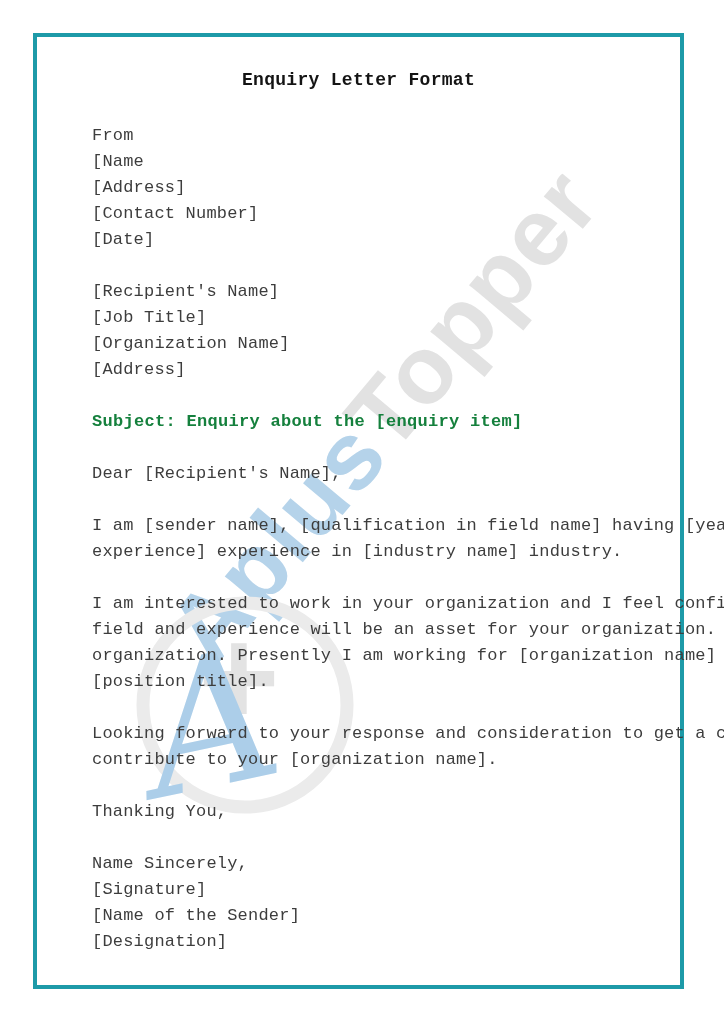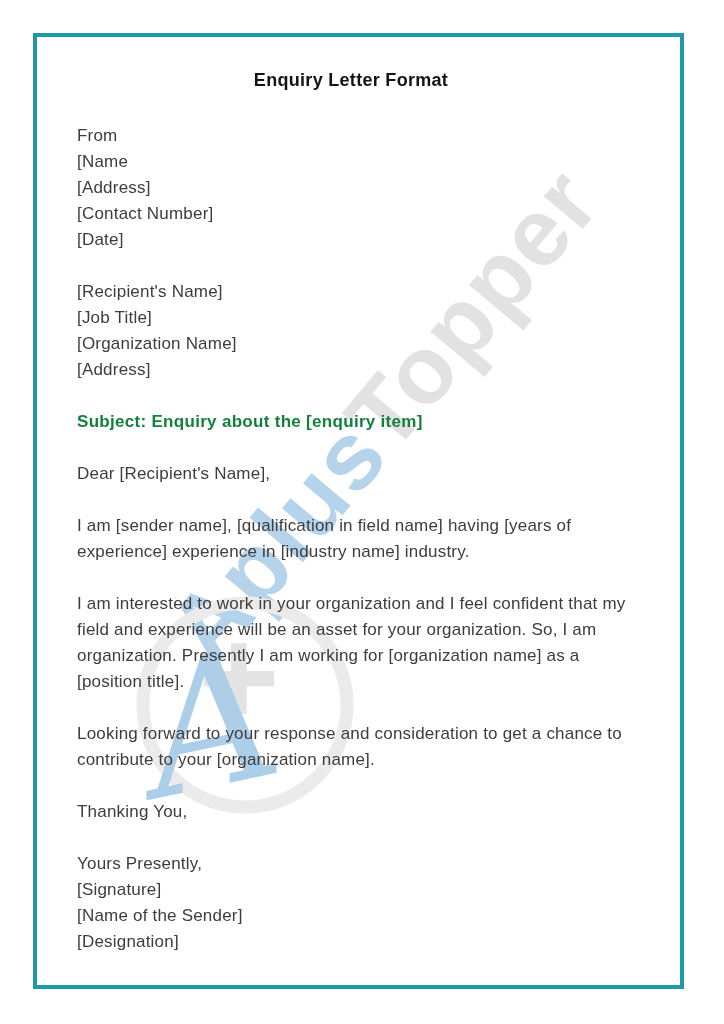--- a/index.html
+++ b/index.html
@@ -47,26 +47,27 @@
     top: 593px;
     z-index: 1;
   }
   
   .content {
     position: absolute;
     left: 37px;
     top: 37px;
     right: 44px;
     bottom: 39px;
-    padding: 30px 15px 0 0;
+    padding: 30px 15px 0 15px;
     z-index: 2;
     color: #3d3d3d;
     font-size: 17px;
     line-height: 26px;
     letter-spacing: 0.2px;
+    font-family: Liberation Mono, monospace;
   }
   .title {
     text-align: center;
     font-weight: bold;
     font-size: 18px;
     color: #141414;
     letter-spacing: 0.3px;
     margin-bottom: 30px;
   }
   .block { margin-bottom: 26px; margin-left: 40px; }
@@ -129,20 +130,20 @@
     </div>
 
     <div class="block">
       <div class="line">Looking forward to your response and consideration to get a chance to</div>
       <div class="line">contribute to your [organization name].</div>
     </div>
 
     <div class="block">Thanking You,</div>
 
     <div class="block">
-      <div class="line">Yours Presently,</div>
+      <div class="line">Name Sincerely,</div>
       <div class="line">[Signature]</div>
       <div class="line">[Name of the Sender]</div>
       <div class="line">[Designation]</div>
     </div>
 
   </div>
 </div>
 
 </body></html>

